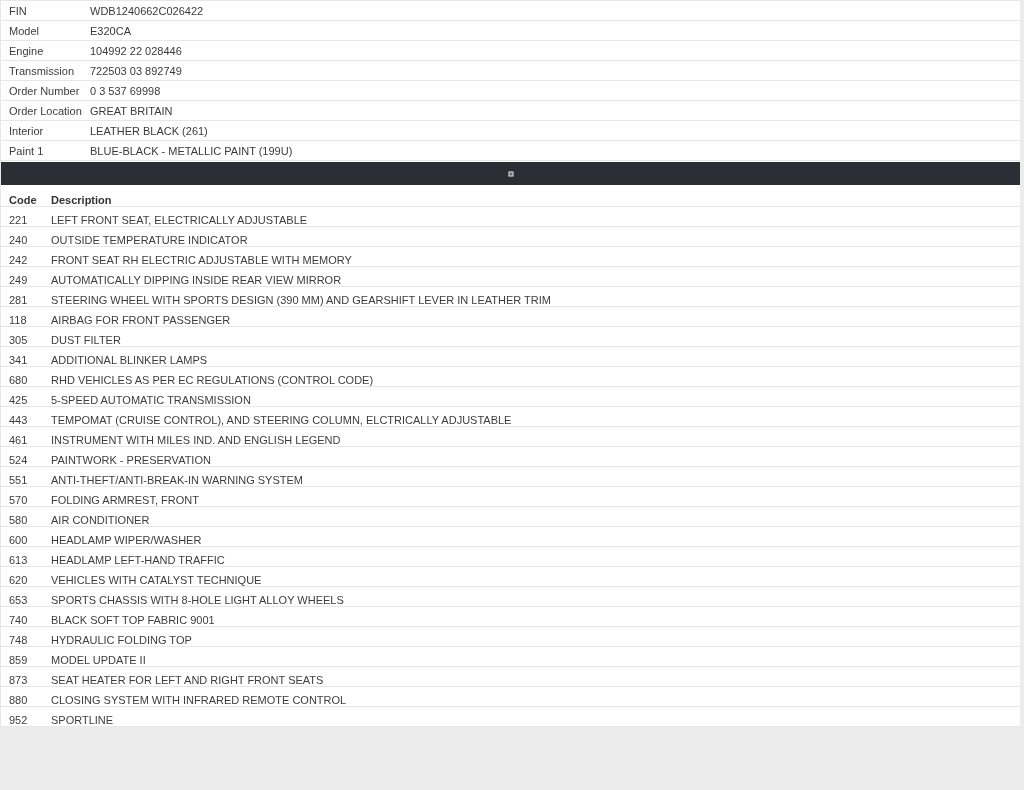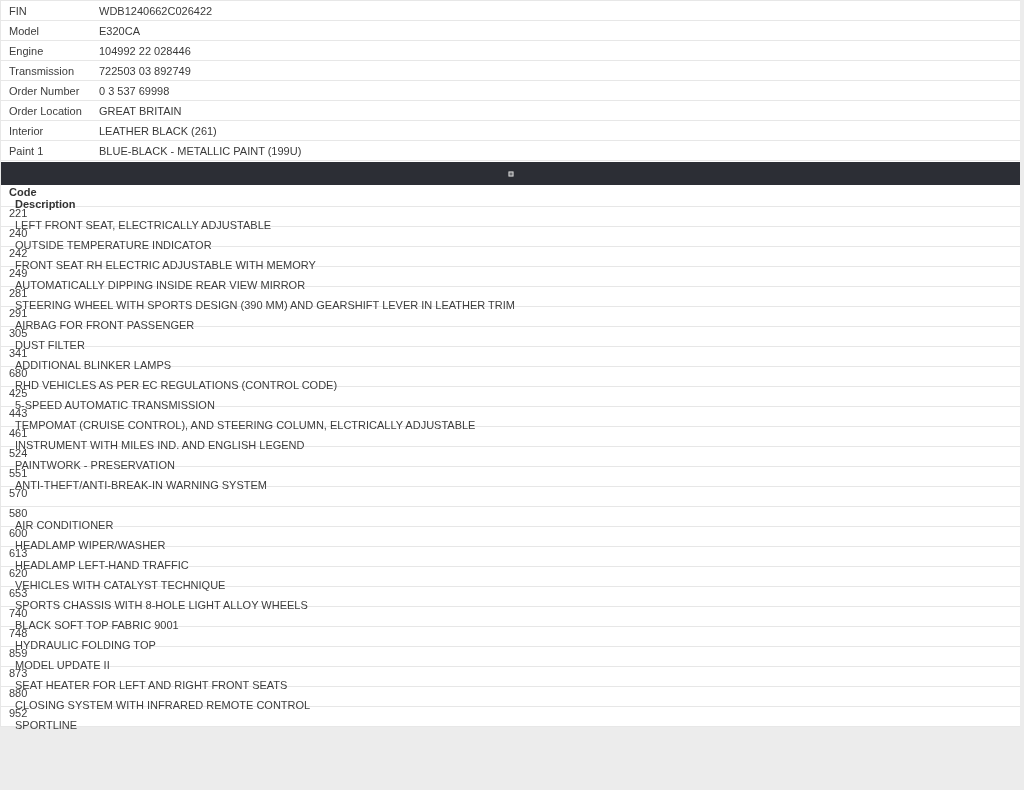--- a/index.html
+++ b/index.html
@@ -20,21 +20,20 @@
   }
 
   
   .info-table { border-top: 1px solid #e7e7e7; }
   .irow {
     display: flex;
     align-items: center;
     height: 20px;
     border-bottom: 1px solid #e7e7e7;
     background: #fff;
-    gap: 9px;
   }
   .ilabel {
     width: 89px;
     padding-left: 8px;
     flex: none;
     color: #3d3d3d;
   }
   .ivalue { color: #3a3a3a; }
 
   
@@ -50,25 +49,24 @@
     transform: translate(-50%, -50%);
     width: 5px; height: 5px;
     background: #6a6c70;
     border: 1px solid #d4d4d4;
   }
 
   
   .opt-table { margin-top: 1px; }
   .orow {
     display: flex;
-    align-items: flex-start;
+    align-items: flex-end;
     height: 20px;
     border-bottom: 1px solid #e7e7e7;
     background: #fff;
-    flex-direction: column;
   }
   .orow.head {
     height: 21px;
     font-weight: bold;
     color: #333333;
   }
   .ocode {
     width: 36px;
     padding-left: 8px;
     flex: none;
@@ -152,21 +150,21 @@
     <div class="ocode">249</div>
     <div class="odesc">AUTOMATICALLY DIPPING INSIDE REAR VIEW MIRROR</div>
   </div>
 
   <div class="orow">
     <div class="ocode">281</div>
     <div class="odesc">STEERING WHEEL WITH SPORTS DESIGN (390 MM) AND GEARSHIFT LEVER IN LEATHER TRIM</div>
   </div>
 
   <div class="orow">
-    <div class="ocode">291</div>
+    <div class="ocode">118</div>
     <div class="odesc">AIRBAG FOR FRONT PASSENGER</div>
   </div>
 
 
   <div class="orow">
     <div class="ocode">305</div>
     <div class="odesc">DUST FILTER</div>
   </div>
 
   <div class="orow">
@@ -199,20 +197,21 @@
     <div class="odesc">PAINTWORK - PRESERVATION</div>
   </div>
 
   <div class="orow">
     <div class="ocode">551</div>
     <div class="odesc">ANTI-THEFT/ANTI-BREAK-IN WARNING SYSTEM</div>
   </div>
 
   <div class="orow">
     <div class="ocode">570</div>
+    <div class="odesc">FOLDING ARMREST, FRONT</div>
   </div>
 
   <div class="orow">
     <div class="ocode">580</div>
     <div class="odesc">AIR CONDITIONER</div>
   </div>
 
   <div class="orow">
     <div class="ocode">600</div>
     <div class="odesc">HEADLAMP WIPER/WASHER</div>

